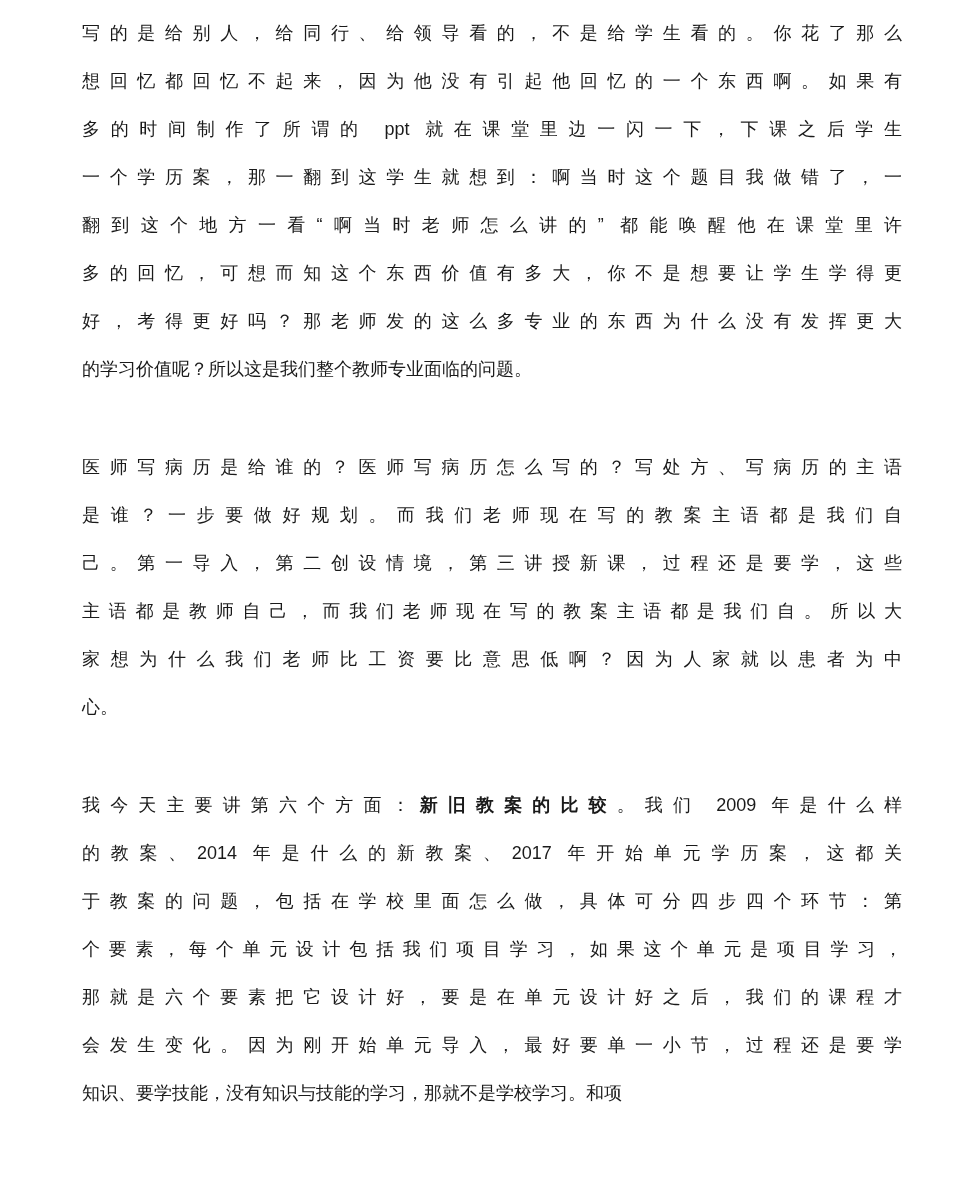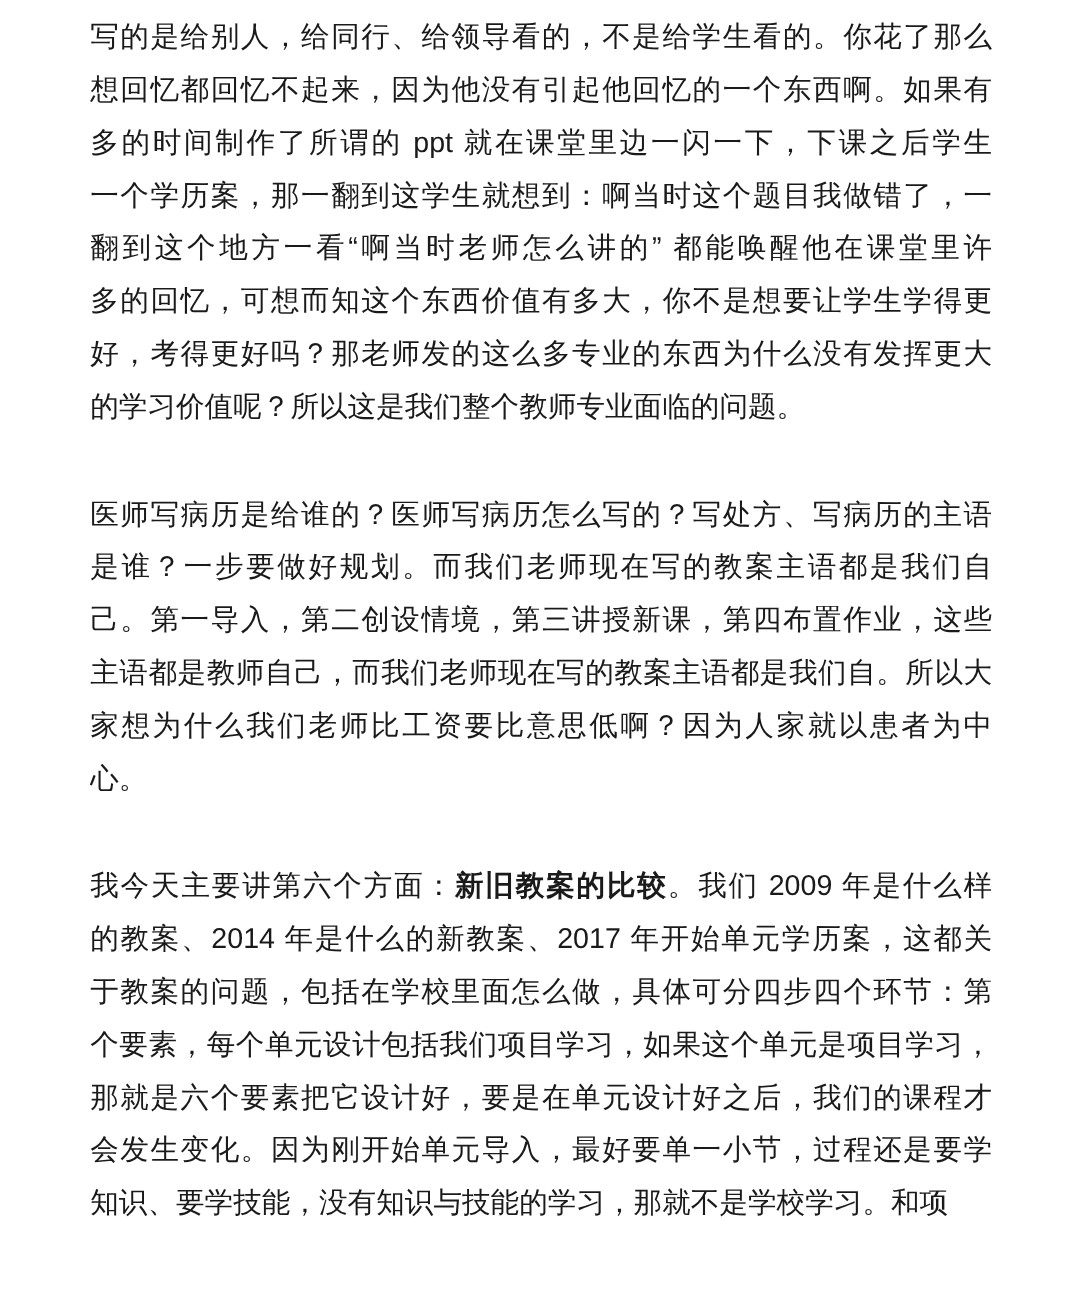--- a/index.html
+++ b/index.html
@@ -13,21 +13,21 @@
     overflow: hidden;
     font-family: "Liberation Sans", sans-serif;
   }
   .doc {
     box-sizing: border-box;
     position: absolute;
     left: 82px;
     top: 9px;
     width: 820px;
     color: #1a1a1a;
-    font-size: 26px;
+    font-size: 18px;
     line-height: 48px;
   }
   .para {
     margin: 0;
   }
   .para + .para {
     margin-top: 50px;
   }
   .line {
     min-height: 48px;
@@ -52,21 +52,21 @@
       <div class="line"><span>多的时间制作了所谓的 ppt 就在课堂里边一闪一下，下课之后学生</span></div>
       <div class="line"><span>一个学历案，那一翻到这学生就想到：啊当时这个题目我做错了，一</span></div>
       <div class="line"><span>翻到这个地方一看“啊当时老师怎么讲的” 都能唤醒他在课堂里许</span></div>
       <div class="line"><span>多的回忆，可想而知这个东西价值有多大，你不是想要让学生学得更</span></div>
       <div class="line"><span>好，考得更好吗？那老师发的这么多专业的东西为什么没有发挥更大</span></div>
       <div class="line last"><span>的学习价值呢？所以这是我们整个教师专业面临的问题。</span></div>
     </div>
     <div class="para">
       <div class="line"><span>医师写病历是给谁的？医师写病历怎么写的？写处方、写病历的主语</span></div>
       <div class="line"><span>是谁？一步要做好规划。而我们老师现在写的教案主语都是我们自</span></div>
-      <div class="line"><span>己。第一导入，第二创设情境，第三讲授新课，第四布置作业，这些</span></div>
+      <div class="line"><span>己。第一导入，第二创设情境，第三讲授新课，过程还是要学，这些</span></div>
       <div class="line"><span>主语都是教师自己，而我们老师现在写的教案主语都是我们自。所以大</span></div>
       <div class="line"><span>家想为什么我们老师比工资要比意思低啊？因为人家就以患者为中</span></div>
       <div class="line last"><span>心。</span></div>
     </div>
     <div class="para">
       <div class="line"><span>我今天主要讲第六个方面：</span><span class="bold">新旧教案的比较</span><span>。我们 2009 年是什么样</span></div>
       <div class="line"><span>的教案、2014 年是什么的新教案、2017 年开始单元学历案，这都关</span></div>
       <div class="line"><span>于教案的问题，包括在学校里面怎么做，具体可分四步四个环节：第</span></div>
       <div class="line"><span>个要素，每个单元设计包括我们项目学习，如果这个单元是项目学习，</span></div>
       <div class="line"><span>那就是六个要素把它设计好，要是在单元设计好之后，我们的课程才</span></div>

